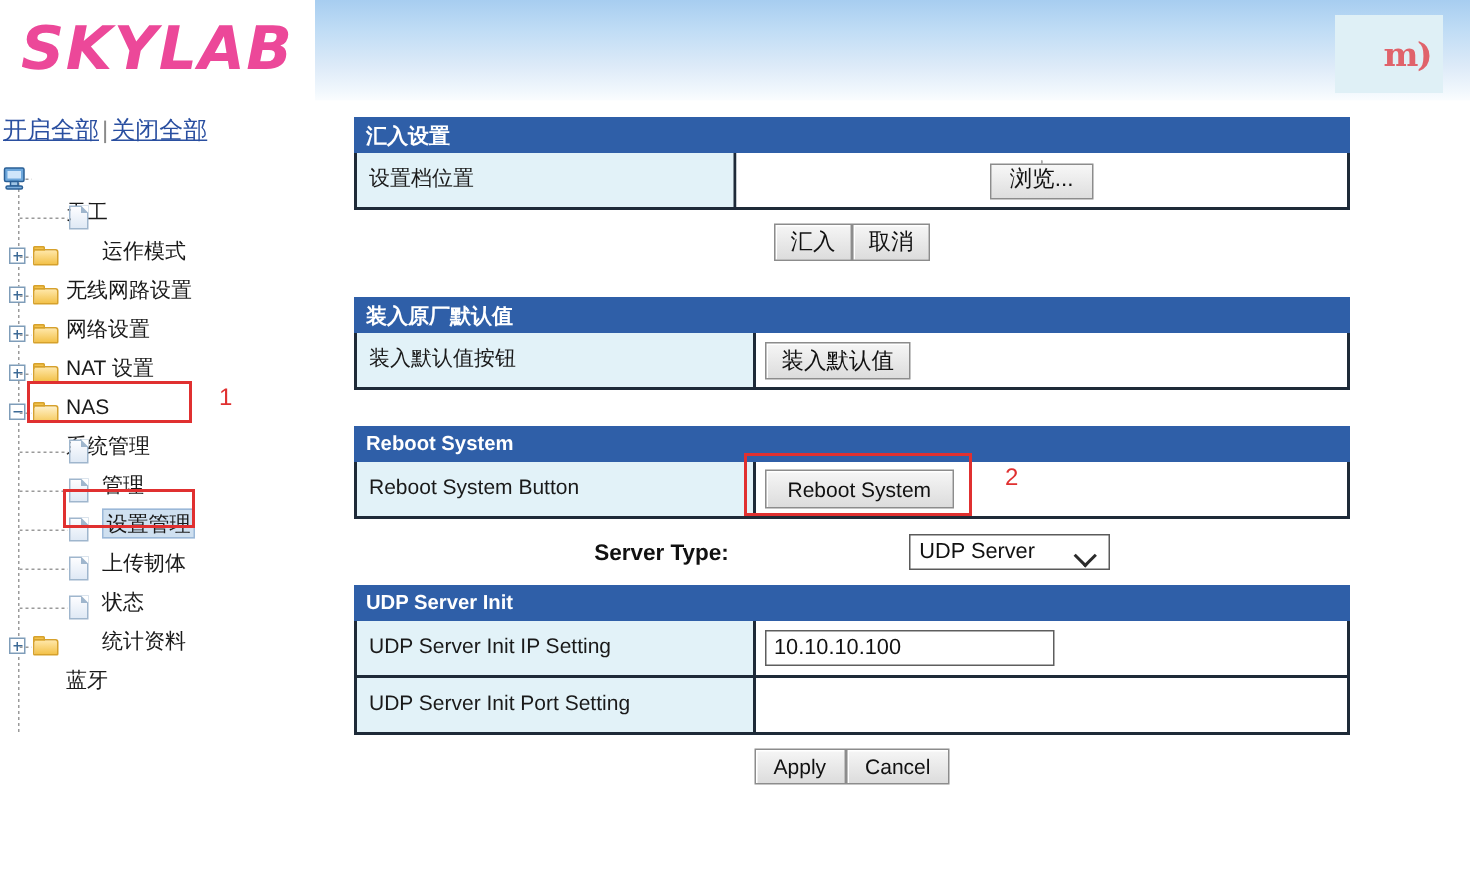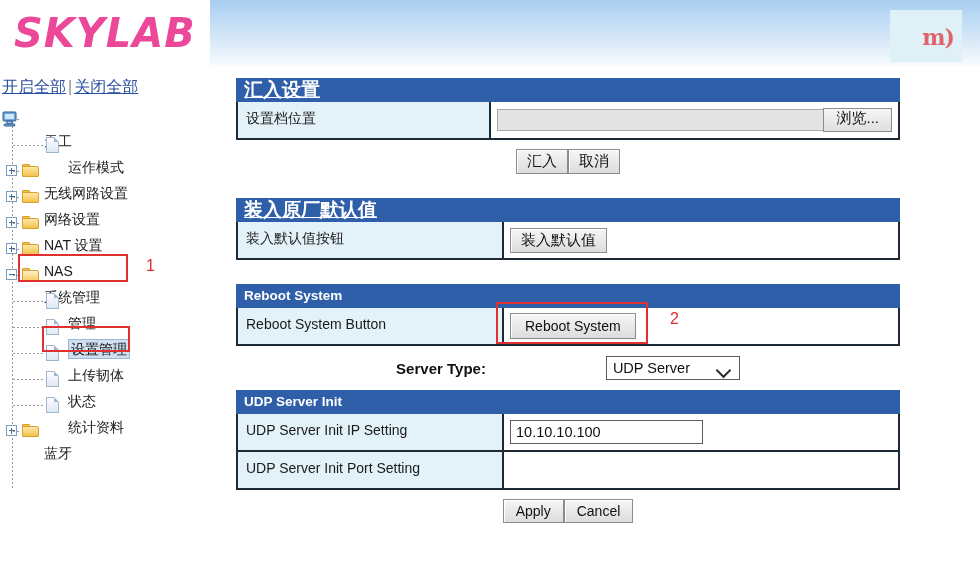--- a/index.html
+++ b/index.html
@@ -90,40 +90,40 @@
   .anno-num{ position:absolute; color:#e03030; font-size:16px; font-family:"Liberation Sans", sans-serif; }
 
   
   .main { position:absolute; left:236px; top:78px; width:664px; }
 
   .panel { width:664px; margin-bottom:0; }
   .panel-head {
     background:#2f5fa8; color:#ffffff; font-weight:bold; font-size:13.5px;
     padding:5px 8px; box-sizing:border-box; height:24px; line-height:14px;
   }
-  .panel-head.cn { font-size:19px;text-decoration:underline; }
+  .panel-head.cn { font-size:14px; }
   .row { display:flex; border:2px solid #1e2a38; border-top:none; box-sizing:border-box; }
   .row .cell-l {
     width:266px; background:#e2f2f8; padding:8px 8px; box-sizing:border-box;
     font-size:14px; color:#1a1a1a; border-right:2px solid #1e2a38; min-height:36px;
   }
   .row .cell-r {
     flex:1; background:#ffffff; padding:5px 6px; box-sizing:border-box; min-height:36px;
     display:flex; align-items:center;
   }
 
   .btn {
     background:linear-gradient(#f6f6f6,#dcdcdc);
     border:1px solid #8c8c8c; box-shadow: inset 1px 1px 0 #ffffff;
     font-size:14px; padding:3px 12px; color:#111; cursor:pointer;
     font-family:"Liberation Sans", sans-serif;
   }
   .btn.cn{ font-size:15px; padding:2px 10px; }
 
-  .file-wrap{ display:flex; align-items:center; width:395px; }
+  .file-wrap{ display:flex; align-items:center; width:395px;flex-direction:column; }
   .file-fake{
     flex:1; height:22px; background:#e4e4e4; border:1px solid #a9a9a9; border-right:none;
     box-sizing:border-box;
   }
   .file-btn{
     height:24px; background:linear-gradient(#f7f7f7,#dedede); border:1px solid #8c8c8c;
     font-size:15px; padding:0 12px; box-sizing:border-box; cursor:pointer; color:#111;
   }
 
   .btn-row{ display:flex; justify-content:center; padding-top:9px; }

